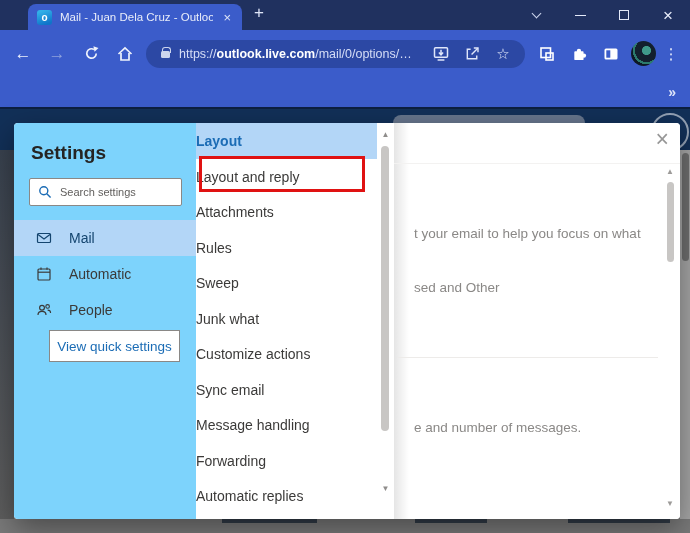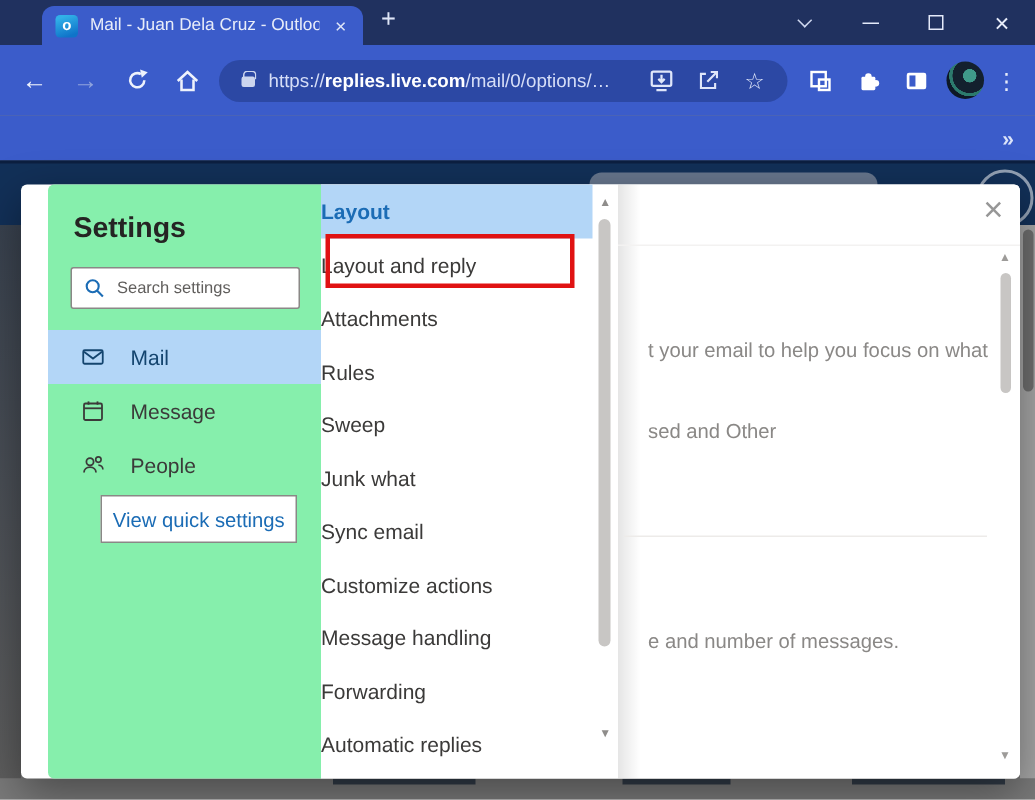--- a/index.html
+++ b/index.html
@@ -54,21 +54,21 @@
   .dim-right { position:absolute; left:680px; top:150px; width:10px; height:369px; background:#a6a6a6; z-index:1; }
   .dim-right-thumb { position:absolute; left:682px; top:153px; width:7px; height:108px; background:#6f6f6f; border-radius:3.5px; z-index:1; }
   .dim-bottom { position:absolute; left:0; top:519px; width:690px; height:14px; background:#7a7a7a; z-index:2; }
   .dim-frag { position:absolute; top:0; height:4px; background:#26313f; opacity:.85; }
 
   
   .dialog { position:absolute; left:14px; top:123px; width:666px; height:396px; background:#fff;
             border-radius:4px; box-shadow:0 10px 30px rgba(0,0,0,.4); display:flex; z-index:3; }
 
   
-  .left-panel { width:182px; background:#86efac; border-radius:4px 0 0 4px;margin-left:18px; }
+  .left-panel { width:182px; background:#7dd3fc; border-radius:4px 0 0 4px; }
   .settings-title { margin:19px 0 0 17px; font-size:19px; font-weight:bold; color:#252423; }
   .search-box { margin:14px 14px 0 15px; height:28px; border:1px solid #8a8886; border-radius:2px;
                 background:#fff; display:flex; align-items:center; padding:0 8px; gap:8px; }
   .search-box input { border:none; outline:none; flex:1; min-width:0; font-size:11px; color:#252423;
                       font-family:"Liberation Sans", sans-serif; background:transparent; }
   .search-box input::placeholder { color:#605e5c; }
   .nav-list { margin-top:14px; }
   .nav-row { height:36px; display:flex; align-items:center; padding-left:22px; gap:17px;
              font-size:14px; color:#3b3a39; cursor:default; }
   .nav-row svg { flex:0 0 16px; }
@@ -138,21 +138,21 @@
   <span class="nav-btn">
     <svg width="18" height="18" viewBox="0 0 18 18">
       <path d="M2.5 9 L9 3 L15.5 9" fill="none" stroke="#eef2fc" stroke-width="1.7"></path>
       <path d="M5 8 V15 H13 V8" fill="none" stroke="#eef2fc" stroke-width="1.7"></path>
     </svg>
   </span>
   <div class="urlbar">
     <span class="lock"></span>
     <span class="url-text">
         <span>https://</span>
-        <span class="url-domain">replies.live.com</span>
+        <span class="url-domain">outlook.live.com</span>
         <span>/mail/0/options/…</span>
       </span>
     <span class="url-icons">
       <span class="pill-icon">
         <svg width="18" height="18" viewBox="0 0 18 18">
           <rect x="2.5" y="2.8" width="13" height="9.4" rx="1" fill="none" stroke="#dfe6fa" stroke-width="1.5"></rect>
           <path d="M9 4.8 V9.6 M6.9 7.6 L9 9.8 L11.1 7.6" fill="none" stroke="#dfe6fa" stroke-width="1.5"></path>
           <line x1="5.6" y1="15" x2="12.4" y2="15" stroke="#dfe6fa" stroke-width="1.5"></line>
         </svg>
       </span>
@@ -219,21 +219,21 @@
         </svg>
         <span>Mail</span>
       </div>
       <div class="nav-row">
         <svg width="16" height="16" viewBox="0 0 16 16">
           <rect x="2" y="3" width="12" height="11" rx="1" fill="none" stroke="currentColor" stroke-width="1.2"></rect>
           <line x1="2" y1="6.2" x2="14" y2="6.2" stroke="currentColor" stroke-width="1.2"></line>
           <line x1="5" y1="1.6" x2="5" y2="3.8" stroke="currentColor" stroke-width="1.2"></line>
           <line x1="11" y1="1.6" x2="11" y2="3.8" stroke="currentColor" stroke-width="1.2"></line>
         </svg>
-        <span>Message</span>
+        <span>Automatic</span>
       </div>
       <div class="nav-row">
         <svg width="16" height="16" viewBox="0 0 16 16">
           <circle cx="6" cy="5.8" r="2.4" fill="none" stroke="currentColor" stroke-width="1.2"></circle>
           <path d="M2 13c0-2.2 1.8-3.6 4-3.6s4 1.4 4 3.6" fill="none" stroke="currentColor" stroke-width="1.2"></path>
           <circle cx="11.6" cy="4.4" r="1.8" fill="none" stroke="currentColor" stroke-width="1.1"></circle>
           <path d="M11.6 8.1c1.8 0 3 1.3 3 2.9" fill="none" stroke="currentColor" stroke-width="1.1"></path>
         </svg>
         <span>People</span>
       </div>
@@ -241,22 +241,22 @@
     <div class="quick-btn">View quick settings</div>
   </div>
 
   <div class="menu-col">
     <div class="menu-item selected">Layout</div>
     <div class="menu-item">Layout and reply</div>
     <div class="menu-item">Attachments</div>
     <div class="menu-item">Rules</div>
     <div class="menu-item">Sweep</div>
     <div class="menu-item">Junk what</div>
+    <div class="menu-item">Customize actions</div>
     <div class="menu-item">Sync email</div>
-    <div class="menu-item">Customize actions</div>
     <div class="menu-item">Message handling</div>
     <div class="menu-item">Forwarding</div>
     <div class="menu-item">Automatic replies</div>
     <div class="red-rect"></div>
     <div class="menu-scrollbar">
       <span class="scroll-arrow" style="top:7px;">▲</span>
       <span class="menu-thumb"></span>
       <span class="scroll-arrow" style="top:361px;">▼</span>
     </div>
   </div>

